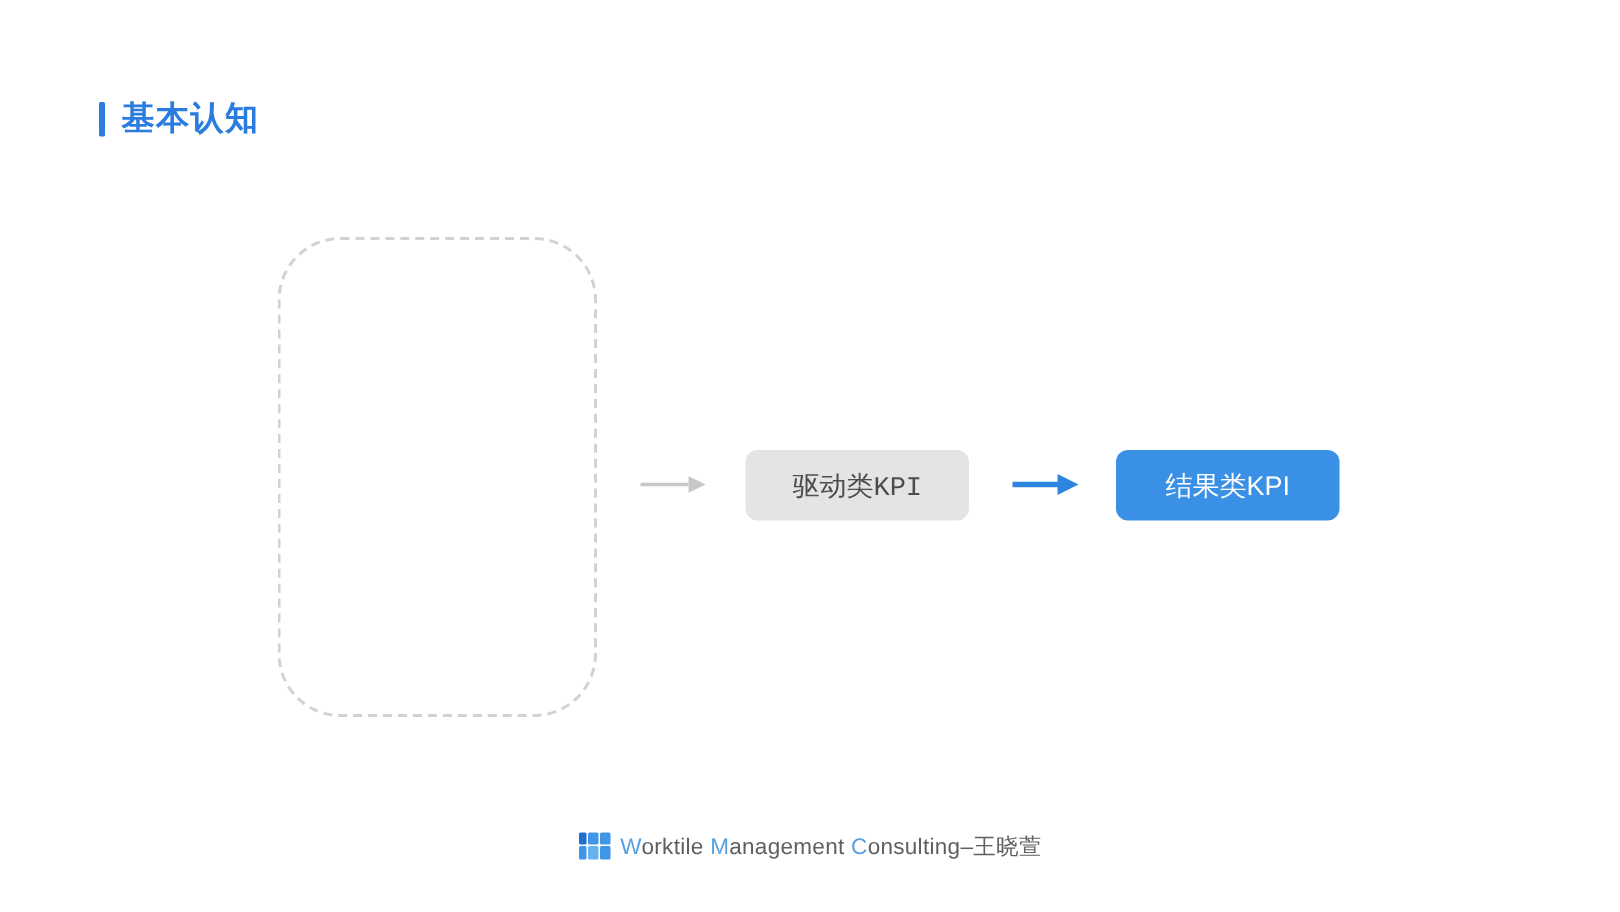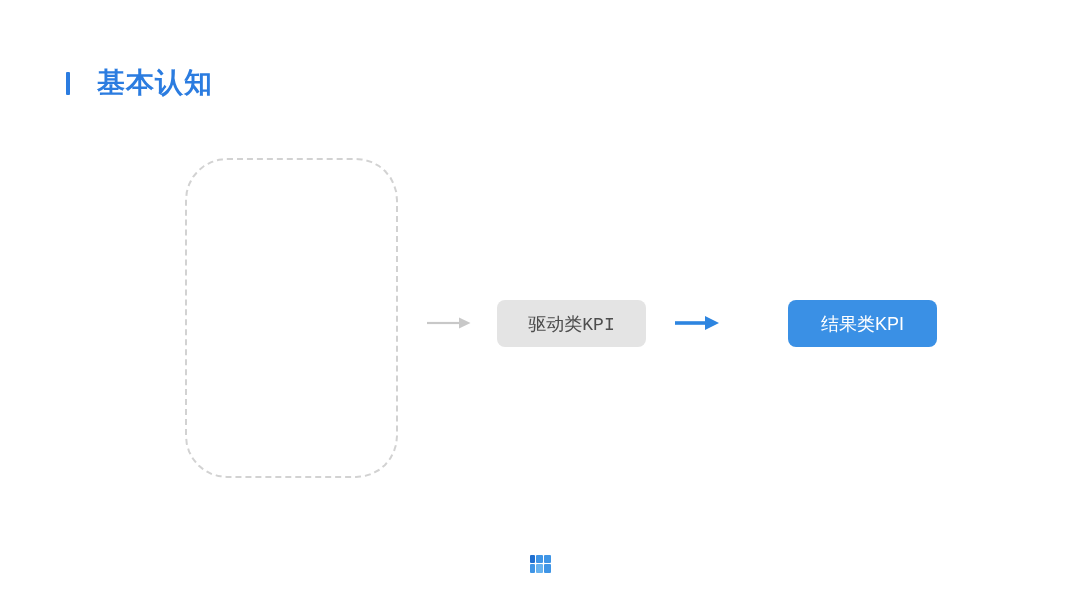--- a/index.html
+++ b/index.html
@@ -25,25 +25,24 @@
     align-items: center;
   }
   .title-bar {
     width: 4px;
     height: 23px;
     background: #2b7ce0;
     border-radius: 1px;
     margin-right: 11px;
   }
   .title-text {
-    font-size: 28px;
+    font-size: 22px;
     font-weight: bold;
     color: #2b7ce0;
     letter-spacing: 1px;
-    margin-left: 16px;
   }
 
   
   .group-container {
     position: absolute;
     left: 185px;
     top: 158px;
     width: 213px;
     height: 320px;
     border: 2px dashed #d2d2d2;
@@ -62,21 +61,20 @@
     justify-content: center;
     font-size: 18px;
   }
   .kpi-gray {
     background: #e4e4e4;
     color: #4d4d4d;
   }
   .kpi-blue {
     background: #3a90e5;
     color: #ffffff;
-    margin-left: 44px;
   }
   .box-process  { left: 218px; top: 197px; }
   .box-task     { left: 218px; top: 300px; }
   .box-ability  { left: 218px; top: 402px; }
   .box-driver   { left: 497px; top: 300px; font-family: Liberation Mono, monospace; }
   .box-result   { left: 744px; top: 300px; }
 
   
   .arrow {
     position: absolute;
@@ -141,15 +139,16 @@
 
   <div class="footer">
     <div class="footer-logo">
       <span style="background:#1f6fd0"></span>
       <span style="background:#3f95e6"></span>
       <span style="background:#3f95e6"></span>
       <span style="background:#3f95e6"></span>
       <span style="background:#66b2ef"></span>
       <span style="background:#3f95e6"></span>
     </div>
+    <div class="footer-text"><span class="blue">W</span><span>orktile </span><span class="blue">M</span><span>anagement </span><span class="blue">C</span><span>onsulting–王晓萱</span></div>
   </div>
 
 </div>
 
 </body></html>

